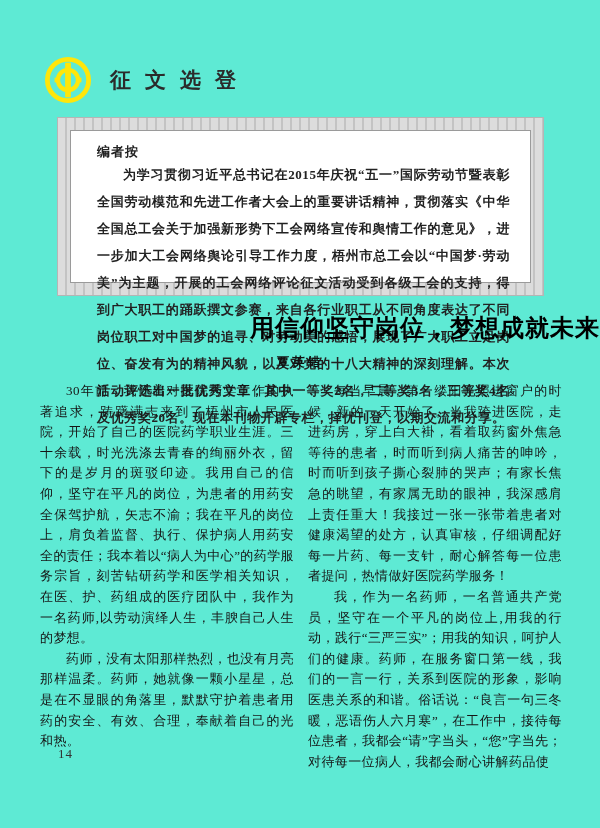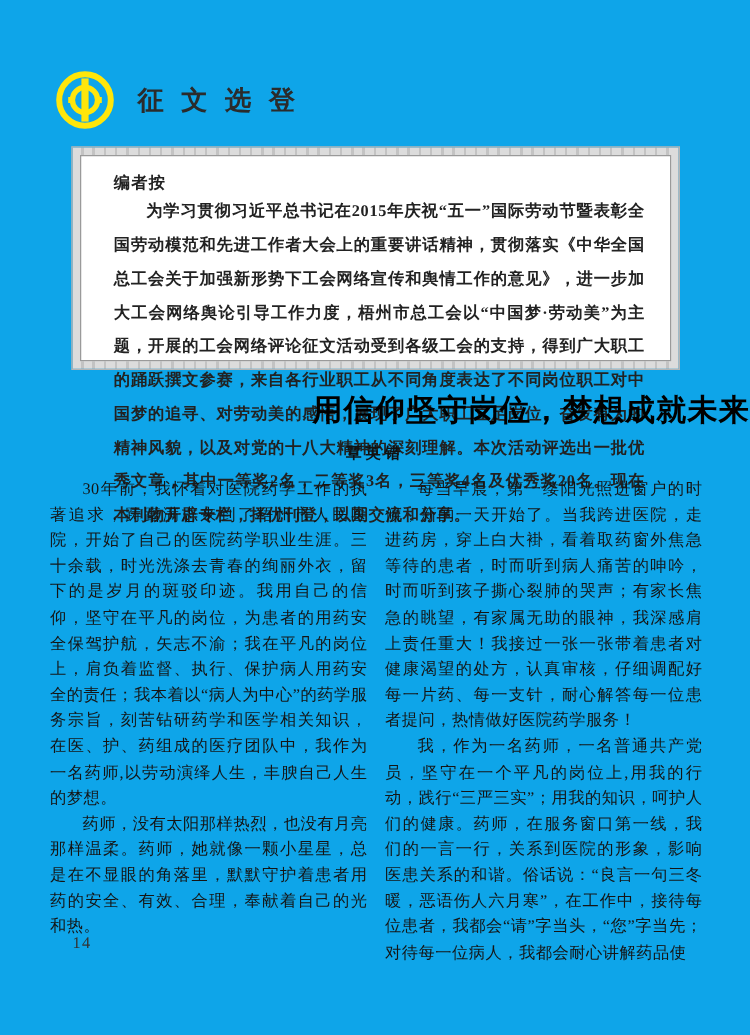--- a/index.html
+++ b/index.html
@@ -2,21 +2,21 @@
 <html><head>
 <meta charset="utf-8">
 <style>
   * { margin: 0; padding: 0; box-sizing: border-box; }
   html, body { background: #888; }
   .page {
     position: relative;
     width: 600px;
     height: 828px;
     margin: 0 auto;
-    background: #0ea5e9;
+    background: #5eead4;
     font-family: "Liberation Serif", "DejaVu Serif", serif;
     color: #111;
     overflow: hidden;
   }
 
   
   .header {
     position: absolute;
     top: 56px;
     left: 44px;
@@ -32,21 +32,21 @@
     color: #2b2b2b;
   }
 
   
   .note-frame {
     position: absolute;
     top: 117px;
     left: 57px;
     width: 487px;
     height: 179px;
-    padding: 6px;
+    padding: 12px;
     background: repeating-linear-gradient(90deg, #dcdcdc 0 7px, #c3c3c3 7px 9px);
     border: 1px solid #b5b5b5;
   }
   .note-inner {
     width: 100%;
     height: 100%;
     background: #ffffff;
     border: 1px solid #9a9a9a;
     padding: 11px 20px 10px 26px;
   }

